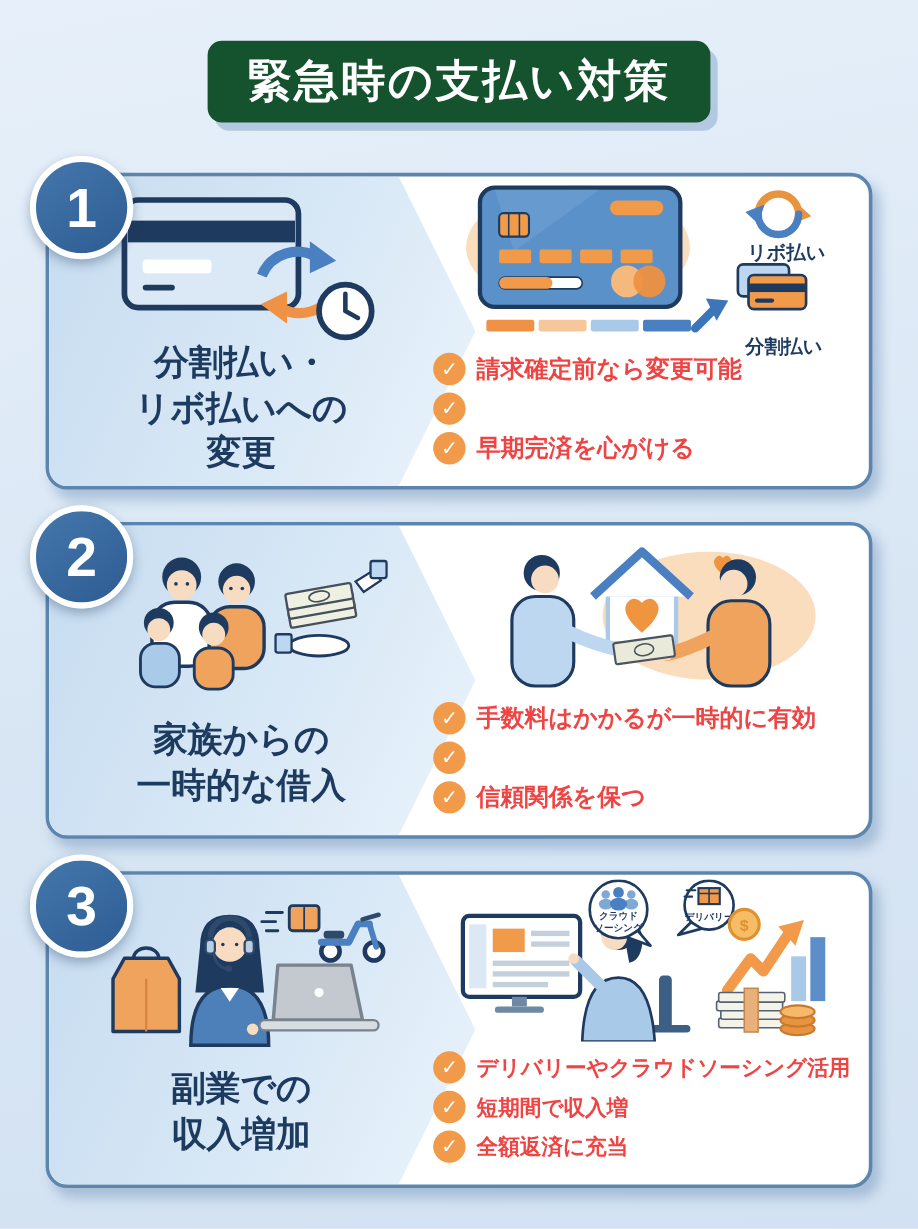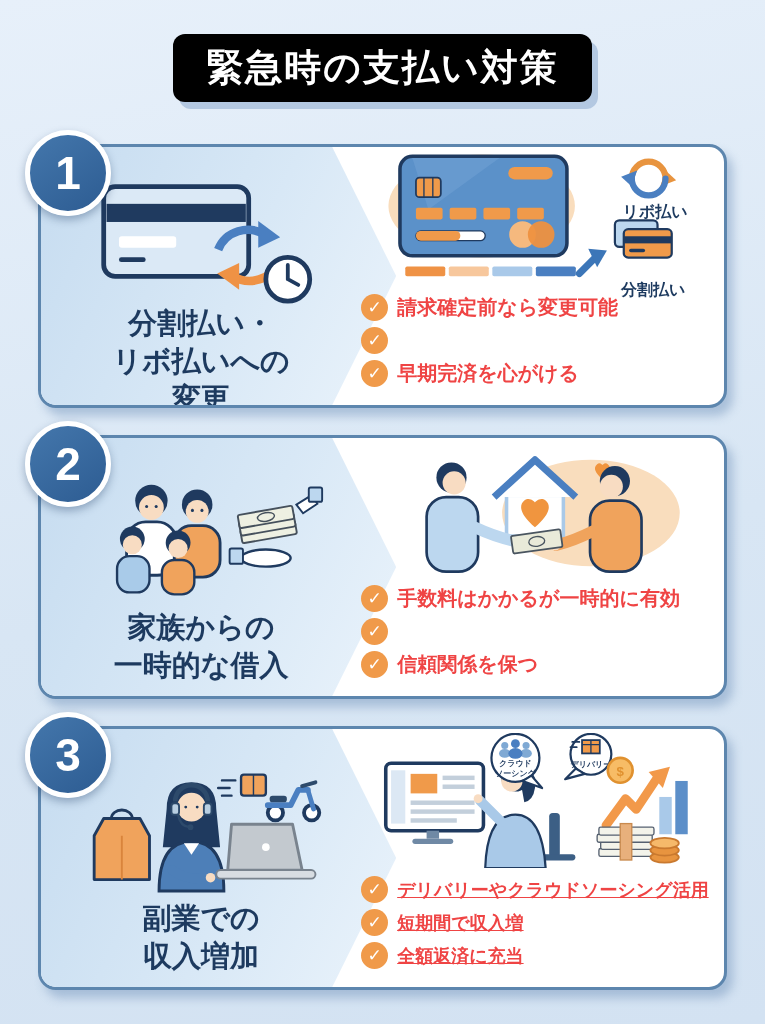--- a/index.html
+++ b/index.html
@@ -5,21 +5,21 @@
   * { box-sizing: border-box; }
   html,body { margin:0; padding:0; }
   body {
     width:765px; height:1024px; overflow:hidden;
     background: linear-gradient(170deg,#e7f0fa 0%, #d8e6f4 55%, #d3e2f2 100%);
     font-family:"Liberation Sans","DejaVu Sans",sans-serif;
   }
   
   .title-badge{
     display:block; width:fit-content; margin:34px auto 0;
-    background:#000000; color:#fff; font-size:37px; font-weight:800;
+    background:#14532d; color:#fff; font-size:37px; font-weight:800;
     letter-spacing:2px; padding:9px 33px; border-radius:12px;
     box-shadow:6px 7px 0 rgba(140,170,205,.55);
   }
   
   .card-wrap{ position:relative; margin:27px 38px 0; }
   .card-wrap.first{ margin-top:42px; }
   .card{
     position:relative; height:264px; background:#fff;
     border:3px solid #5d86ae; border-radius:18px; overflow:hidden;
     box-shadow:6px 8px 10px rgba(110,145,185,.45);
@@ -36,21 +36,20 @@
     background:linear-gradient(145deg,#4477ac,#2d5c92);
     border:5px solid #fff;
     box-shadow:0 4px 9px rgba(25,55,95,.35);
     color:#fff; font-size:46px; font-weight:800;
     display:flex; align-items:center; justify-content:center;
   }
   .card-left{
     position:relative; z-index:2; width:46%;
     display:flex; flex-direction:column; align-items:center;
     padding:12px 4px 10px 10px;
-    margin-top:20px;
   }
   .left-illus{ height:138px; display:flex; align-items:center; justify-content:center; }
   .sec-title{
     flex:1; display:flex; align-items:center; justify-content:center;
     white-space:pre-line; text-align:center;
     color:#1d3a5f; font-size:29px; font-weight:800; line-height:1.3;
   }
   .card-right{
     position:relative; z-index:2; width:54%;
     display:flex; flex-direction:column; justify-content:flex-end;
@@ -65,21 +64,21 @@
   .lbl-ribo{ top:53px; left:254px; width:92px; }
   .lbl-bunkatsu{ top:131px; left:250px; width:96px; }
   .bullets{ list-style:none; margin:0; padding:2px 0 4px 6px; }
   .bullets li{ display:flex; align-items:center; gap:9px; margin:6px 0; white-space:nowrap; }
   .chk{
     flex:none; width:27px; height:27px; border-radius:50%;
     background:#f09a4a; color:#fff; font-size:17px; font-weight:800;
     display:flex; align-items:center; justify-content:center;
   }
   .bullets .txt{ color:#ef4444; font-size:20px; font-weight:800; }
-  .bullets.tight .txt{ font-size:18px;text-decoration:underline; }
+  .bullets.tight .txt{ font-size:18px; }
   svg text{ font-family:"Liberation Sans","DejaVu Sans",sans-serif; font-weight:bold; }
 </style>
 </head>
 <body>
 
 <div class="title-badge">緊急時の支払い対策</div>
 
 <div class="card-wrap first">
   <div class="num">1</div>
   <div class="card">

